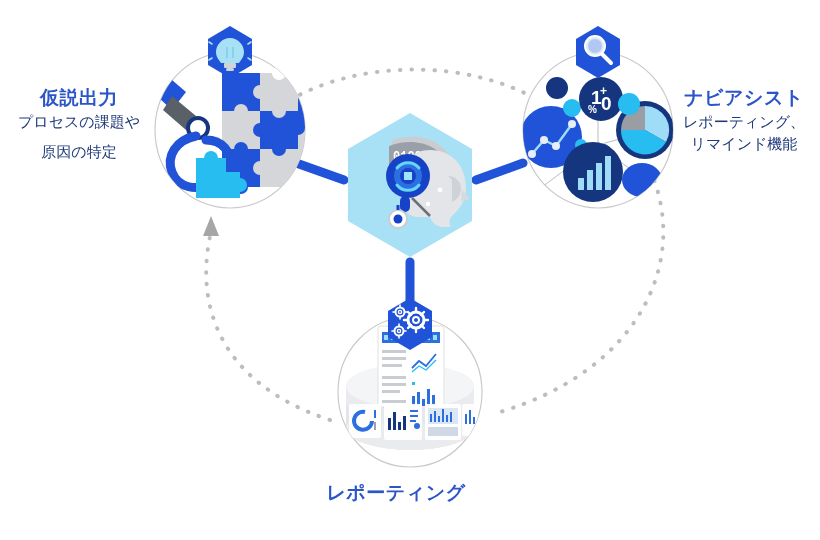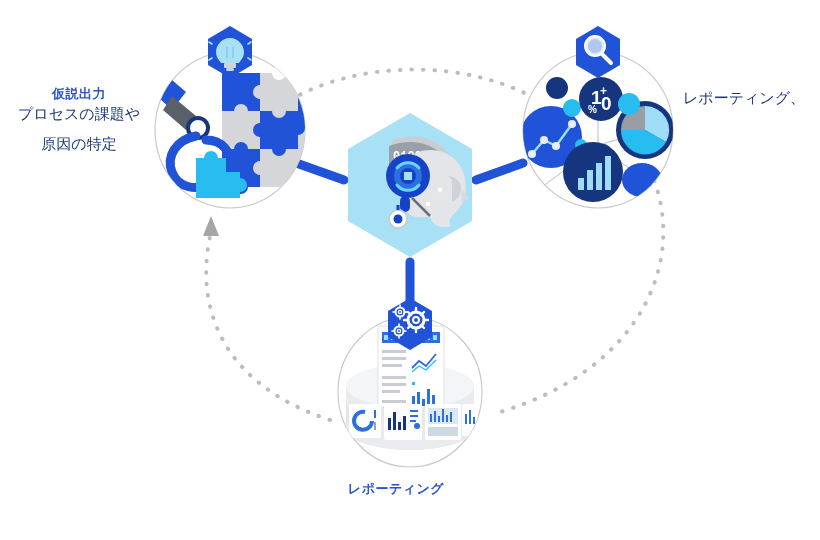--- a/index.html
+++ b/index.html
@@ -25,21 +25,21 @@
     position: absolute;
     left: 0; top: 0;
     width: 820px;
     height: 540px;
   }
   .label-block {
     position: absolute;
     text-align: center;
   }
   .label-title {
-    font-size: 13px;
+    font-size: 19px;
     font-weight: bold;
     color: #2b55c8;
     letter-spacing: 0.5px;
     line-height: 1.25;
     white-space: nowrap;
   }
   .label-sub {
     font-size: 15px;
     color: #1f3a7a;
     line-height: 1.45;
@@ -381,20 +381,22 @@
     </g>
   </svg>
 
   <div class="label-block" id="label-hypothesis">
     <div class="label-title">仮説出力</div>
     <div class="label-sub">プロセスの課題や</div>
     <div class="label-sub" style="margin-top:8px">原因の特定</div>
   </div>
 
   <div class="label-block" id="label-navi">
+    <div class="label-title">ナビアシスト</div>
     <div class="label-sub">レポーティング、</div>
+    <div class="label-sub" style="margin-top:0">リマインド機能</div>
   </div>
 
   <div class="label-block" id="label-reporting">
     <div class="label-title">レポーティング</div>
   </div>
 
 </div>
 
 </body></html>

